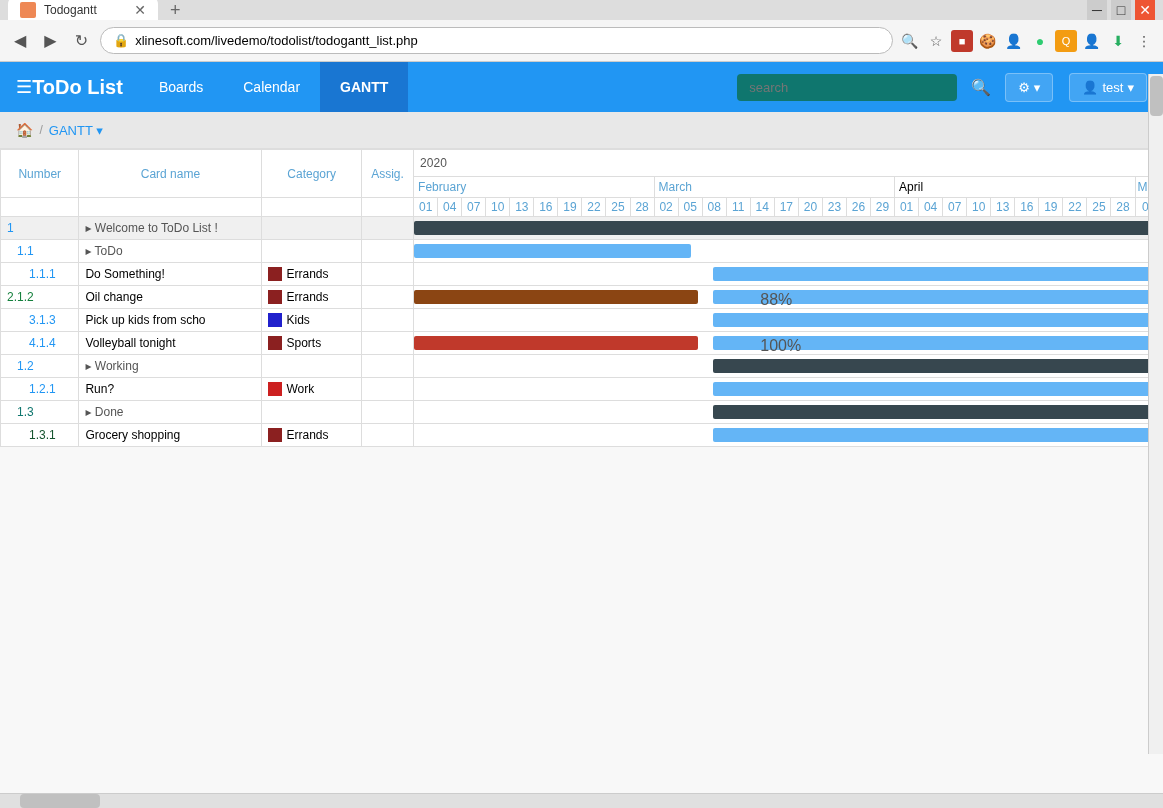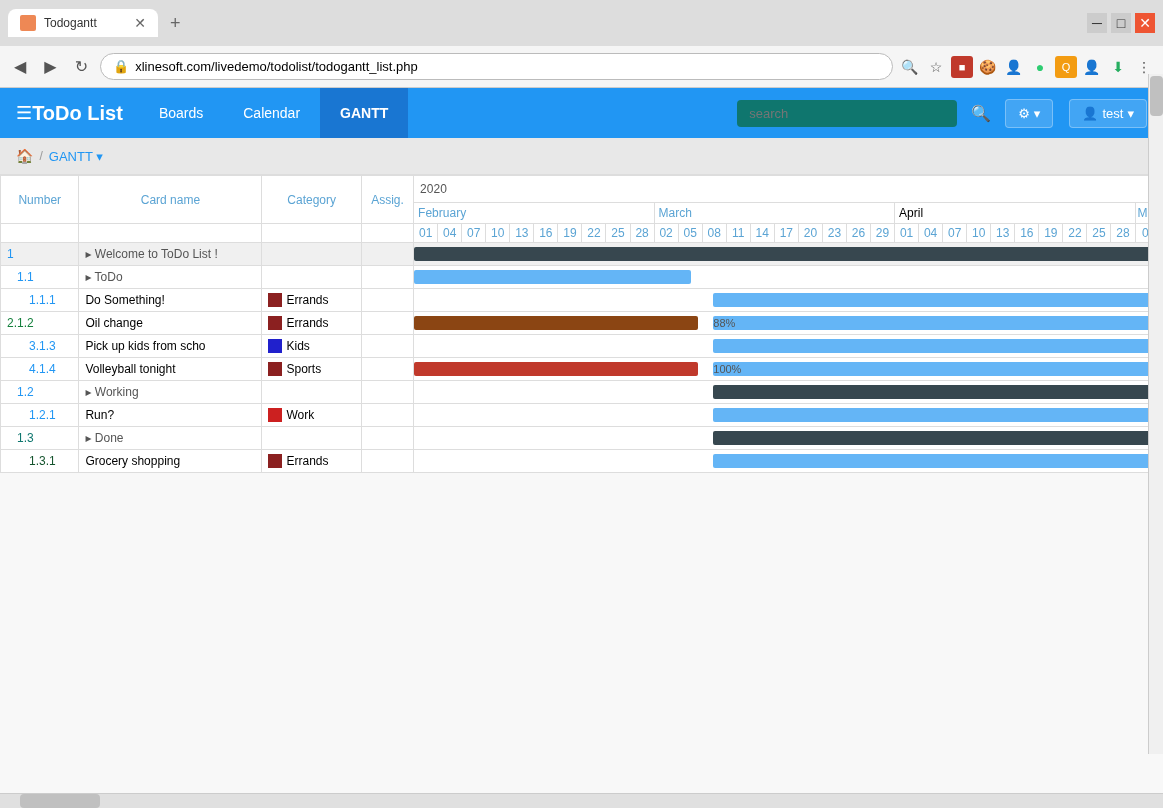--- a/index.html
+++ b/index.html
@@ -1,20 +1,20 @@
 <!DOCTYPE html>
 <html><head>
   <meta charset="utf-8">
   <style>
     * { margin: 0; padding: 0; box-sizing: border-box; }
     body { font-family: Arial, sans-serif; font-size: 13px; background: #f0f0e8; overflow: hidden; }
 
     
     .browser-chrome { background: #ddd; width: 1163px; height: 808px; display: flex; flex-direction: column; }
-    .browser-titlebar { background: #ddd; height: 46px; display: flex; align-items: center; padding: 0 8px; gap: 4px; }
+    .browser-titlebar { background: #ddd; height: 20px; display: flex; align-items: center; padding: 0 8px; gap: 4px; }
     .browser-tab { background: #fff; border-radius: 8px 8px 0 0; padding: 6px 12px; display: flex; align-items: center; gap: 8px; font-size: 12px; color: #333; min-width: 150px; }
     .browser-tab-favicon { width: 16px; height: 16px; background: #e85; border-radius: 2px; display: inline-block; }
     .browser-tab-close { margin-left: auto; color: #666; cursor: pointer; font-size: 14px; }
     .browser-new-tab { background: none; border: none; font-size: 18px; color: #666; cursor: pointer; padding: 0 8px; }
     .browser-titlebar-controls { margin-left: auto; display: flex; gap: 4px; }
     .ctrl-btn { width: 20px; height: 20px; border: none; cursor: pointer; font-size: 14px; display: flex; align-items: center; justify-content: center; }
     .ctrl-min { background: #ccc; color: #333; }
     .ctrl-max { background: #ccc; color: #333; }
     .ctrl-close { background: #e53; color: white; }
 
@@ -78,21 +78,21 @@
     .cat-work { background: #CC2020; }
 
     
     .gantt-cell { position: relative; padding: 2px 0 !important; }
     .gantt-bar { height: 14px; position: absolute; top: 2px; border-radius: 2px; }
     .bar-dark { background: #37474f; }
     .bar-blue { background: #64B5F6; }
     .bar-brown { background: #8B4513; }
     .bar-red { background: #c0392b; }
 
-    .progress-label { font-size: 11px; color: #555; position: absolute; top: 3px; white-space: nowrap; }
+    .progress-label { font-size: 16px; color: #555; position: absolute; top: 3px; white-space: nowrap; margin-left: 47px; }
 
     
     .scrollbar-area { height: 15px; background: #e0e0e0; border-top: 1px solid #ccc; }
 
     
     .month-header-row th { border: 1px solid #ddd; text-align: center; padding: 3px; }
   </style>
 </head>
 <body>
 

